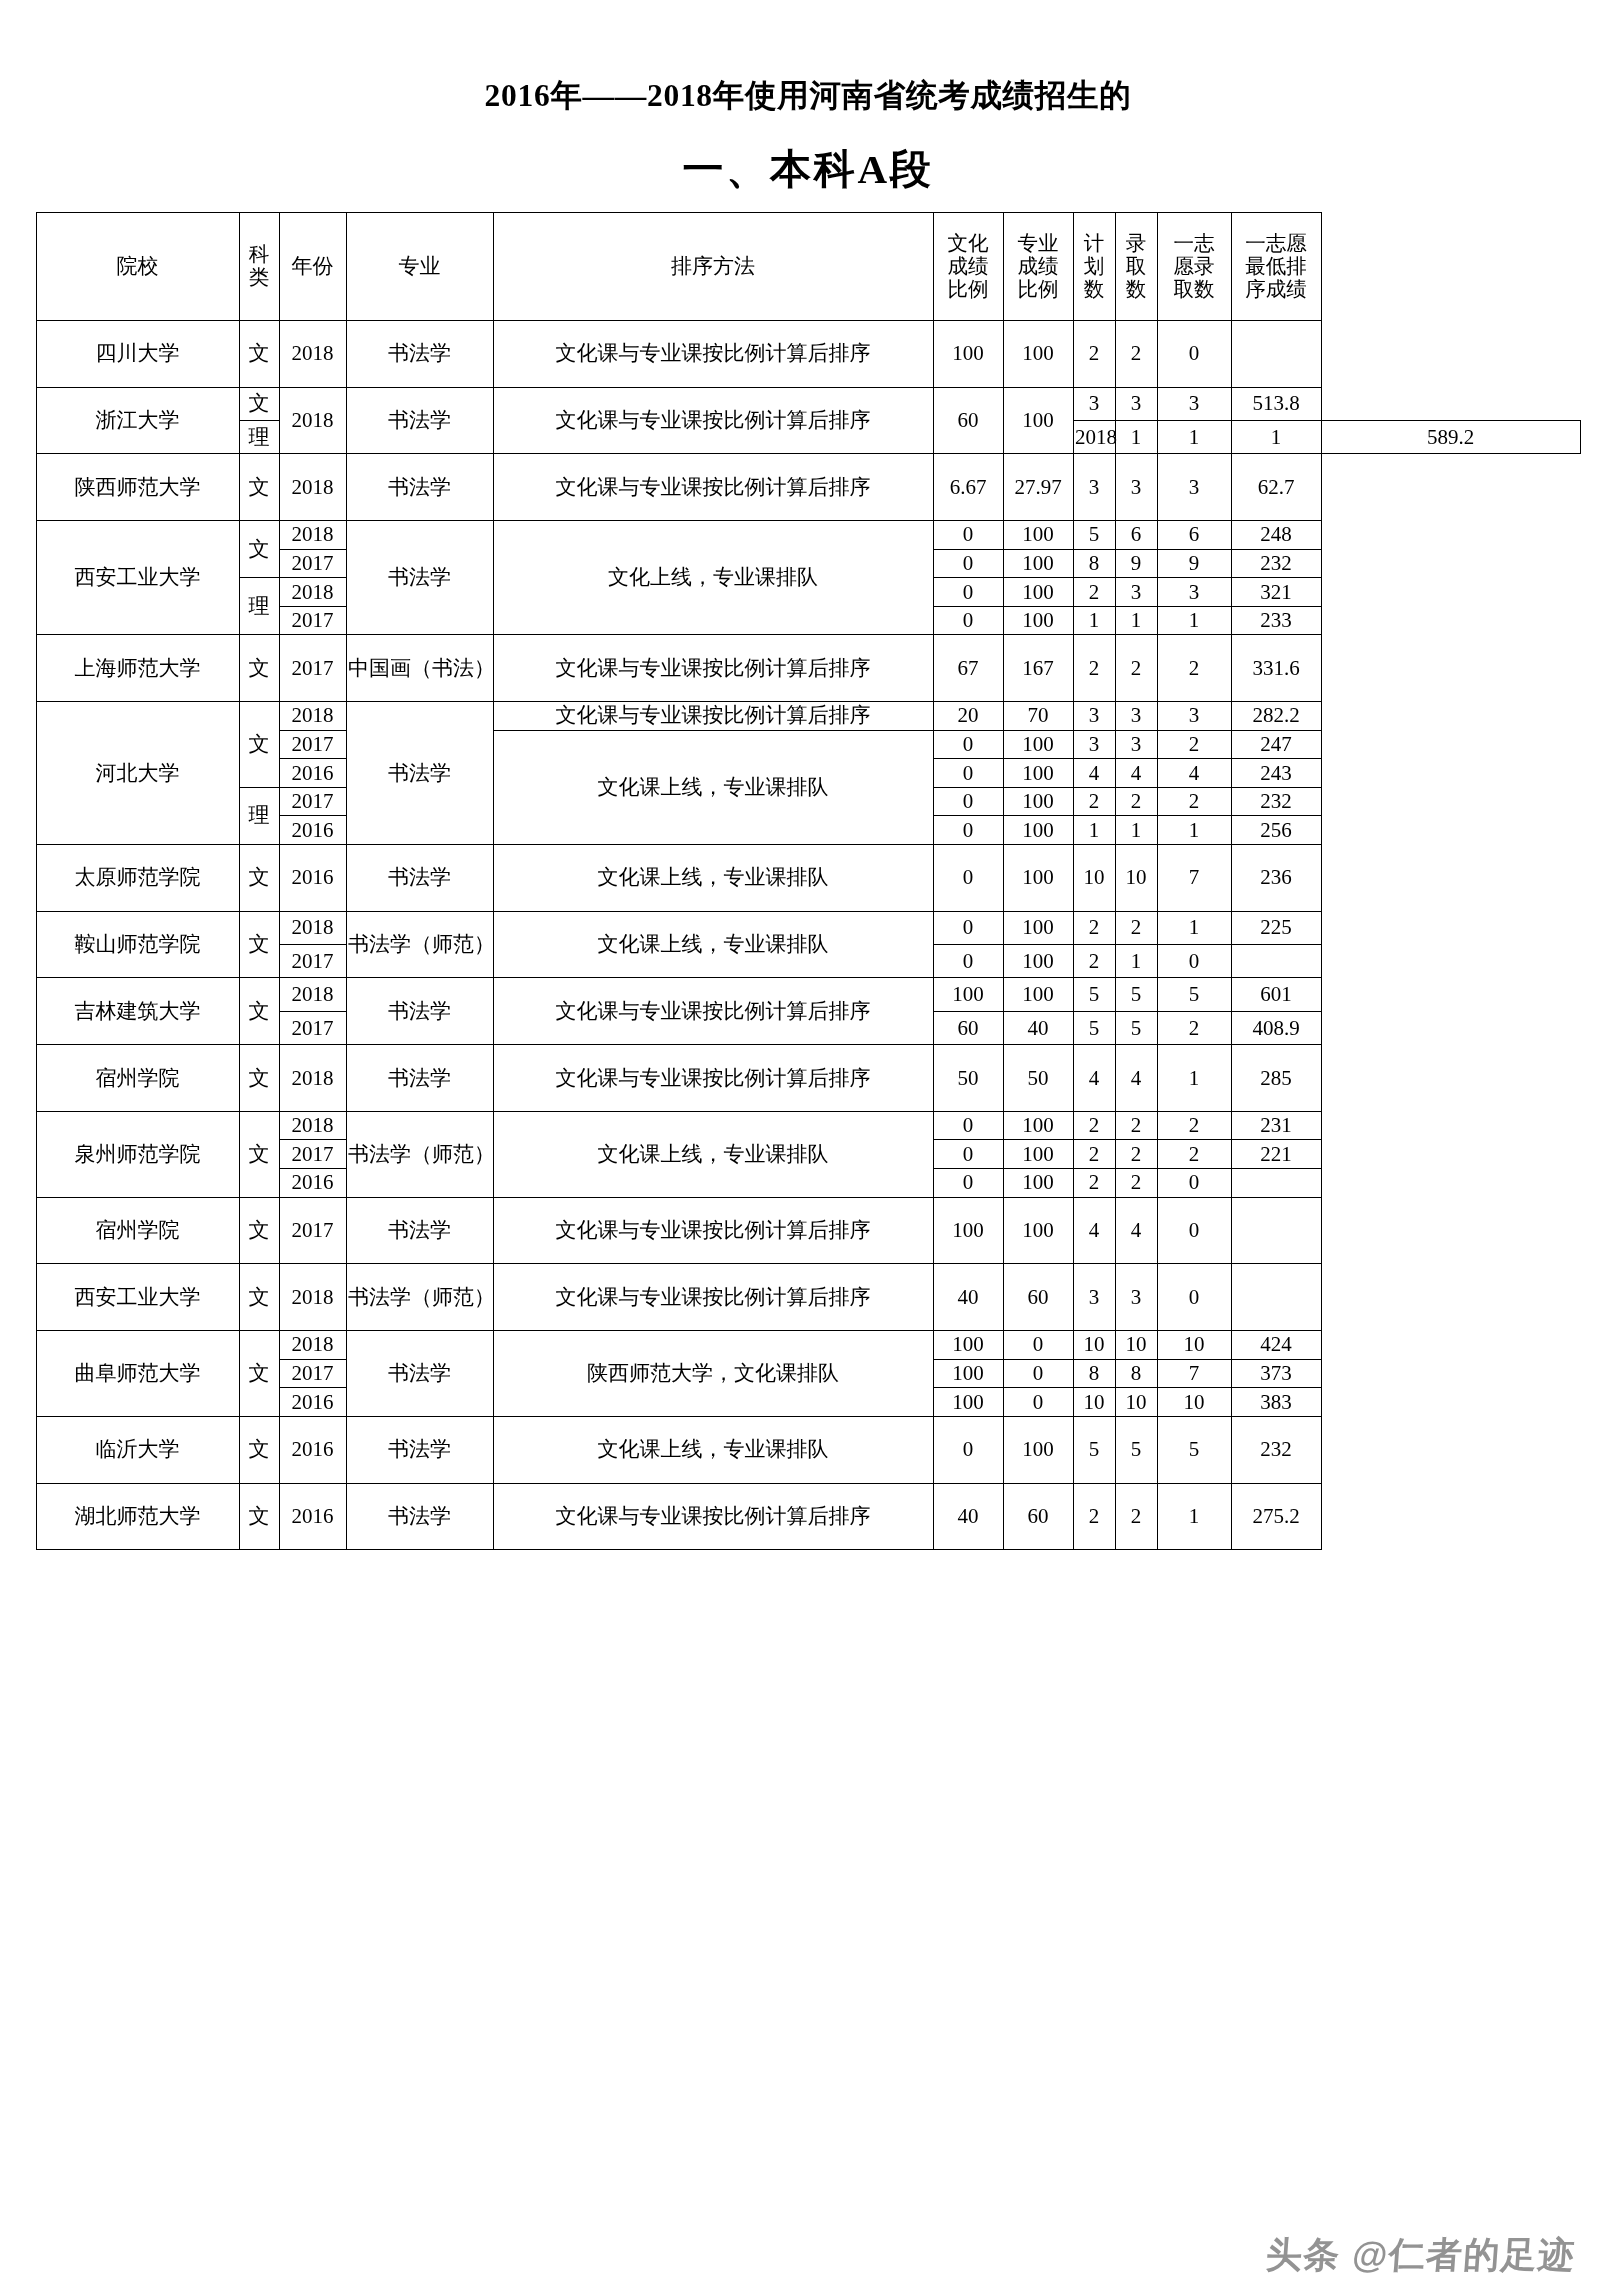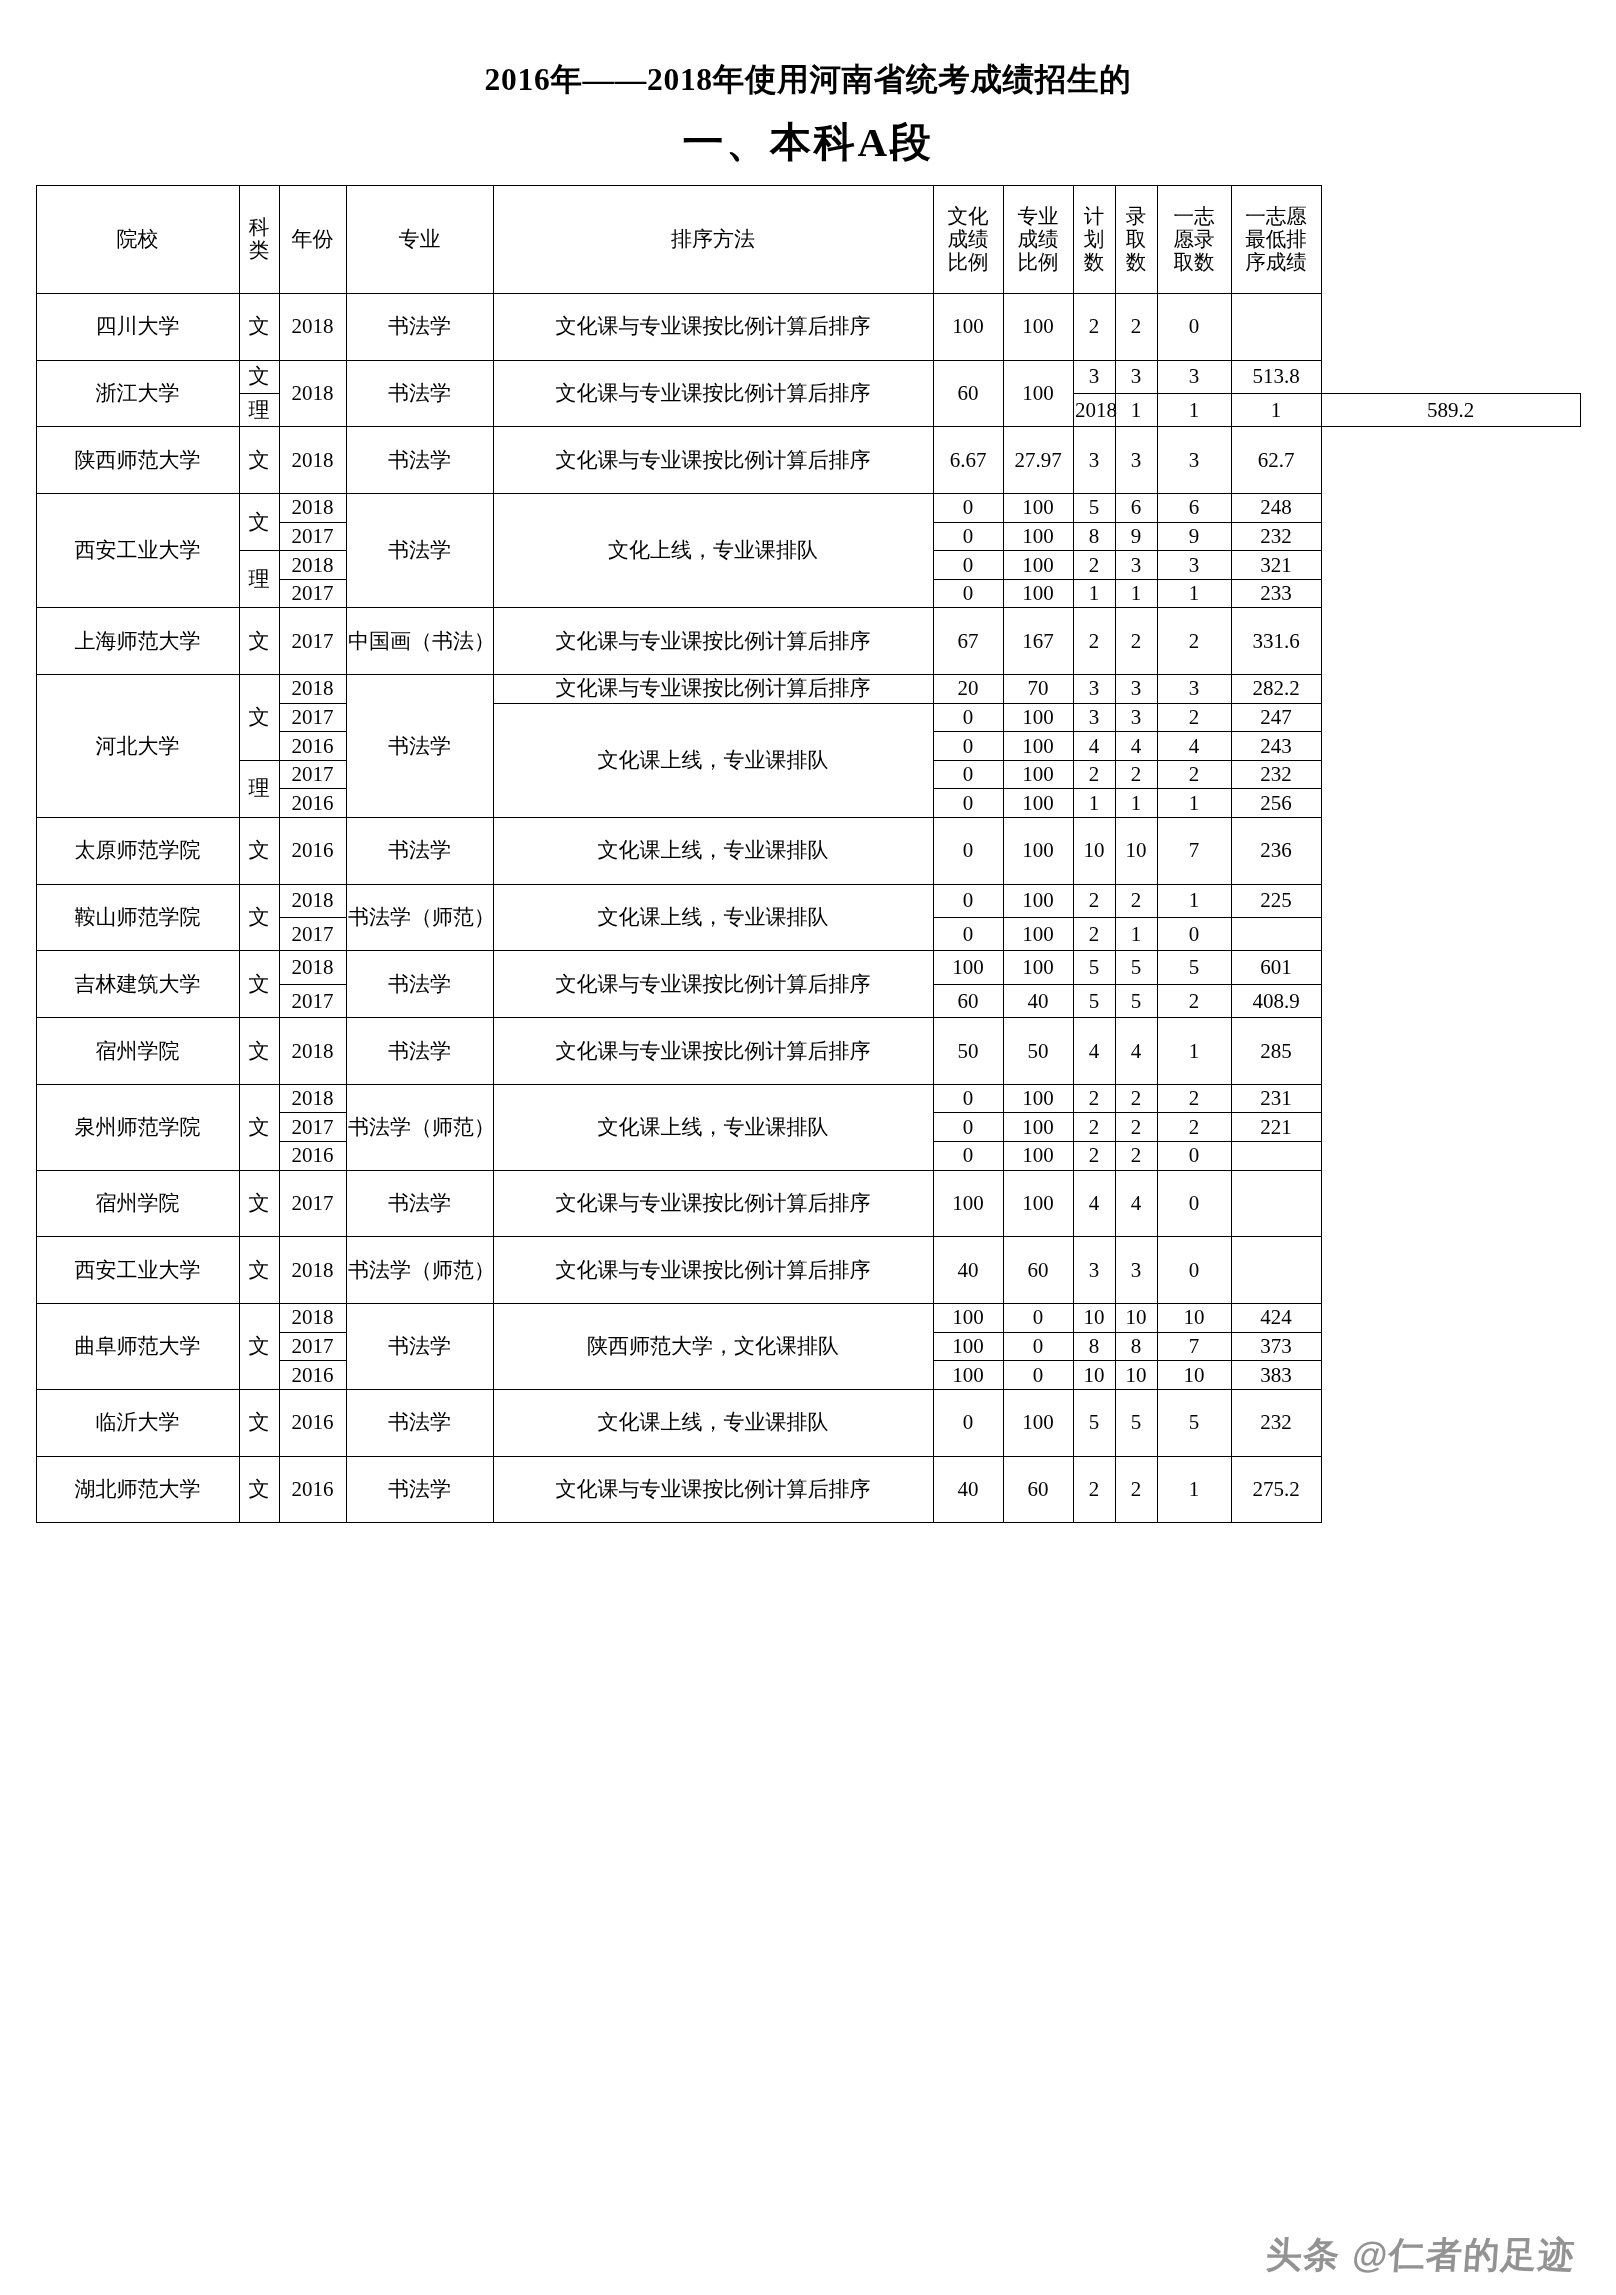--- a/index.html
+++ b/index.html
@@ -17,34 +17,34 @@
     overflow: hidden;
   }
   .page {
     position: relative;
     width: 1616px;
     height: 2295px;
     box-sizing: border-box;
   }
   .title-block {
     text-align: center;
-    padding-top: 60px;
+    padding-top: 76px;
   }
   .title-line {
     font-size: 31.5px;
     font-weight: bold;
     letter-spacing: 0.7px;
     line-height: 1.30;
     font-family: "Liberation Serif", "DejaVu Serif", serif;
   }
   .section-heading {
     text-align: center;
     font-size: 41px;
     font-weight: bold;
-    margin-top: 14px;
+    margin-top: 25px;
     letter-spacing: 2.7px;
   }
 
   table.main {
     border-collapse: collapse;
     table-layout: fixed;
     margin: 15px auto 0 auto;
     width: 1545px;
     background: #fff;
   }

